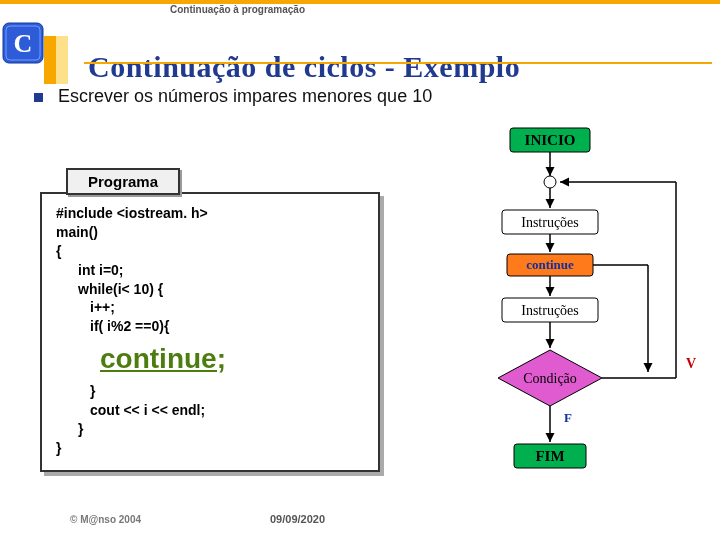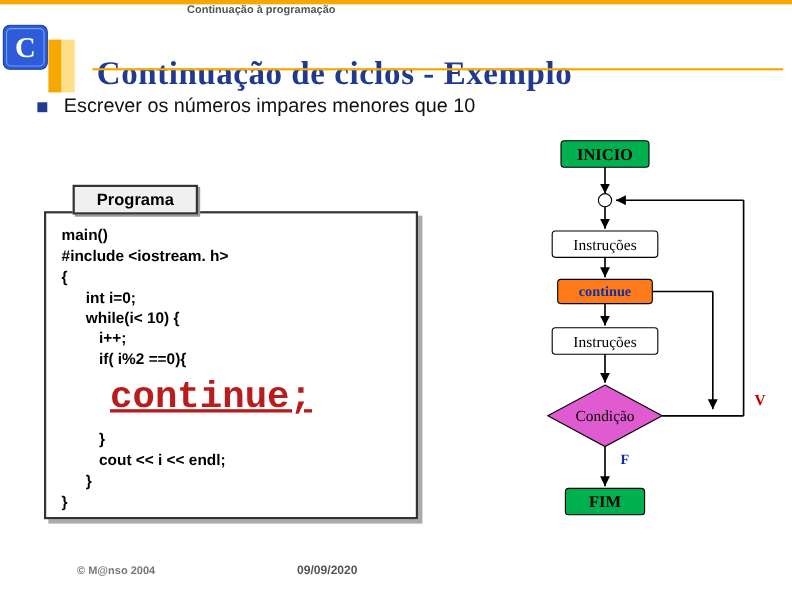--- a/index.html
+++ b/index.html
@@ -14,21 +14,21 @@
   .title-band .bar1 { width: 12px; background: #f7a800; }
   .title-band .bar2 { width: 12px; background: #ffe08a; }
   .title-band .title { margin-left: 20px; font-family: "Times New Roman", serif; font-size: 30px; color: #203a8f; font-weight: bold; letter-spacing: 0.5px; }
   .title-underline { position: absolute; left: 84px; top: 62px; right: 8px; height: 2px; background: #f7a800; }
   .bullet-sq { position: absolute; left: 34px; top: 93px; width: 9px; height: 9px; background: #203a8f; }
   .body-text { position: absolute; left: 58px; top: 86px; font-size: 18px; color: #111; }
   .program-label { position: absolute; left: 50px; top: 168px; border: 2px solid #333; background: #f0f0f0; font-size: 15px; font-weight: bold; padding: 3px 20px; box-shadow: 2px 2px 0 #999; z-index: 3; margin-left: 16px; }
   .code-box { position: absolute; left: 40px; top: 192px; width: 340px; height: 280px; border: 2px solid #333; background: #fff; box-shadow: 4px 4px 0 #aaa; padding: 10px 14px; font-family: Verdana, Arial, sans-serif; font-size: 14px; font-weight: bold; line-height: 1.35; z-index: 2; }
   .code-box .indent1 { padding-left: 22px; }
   .code-box .indent2 { padding-left: 34px; }
-  .code-box .cont { font-family: Liberation Mono, monospace; font-size: 34px; color: #b91c1c; text-decoration: underline; font-weight: bold; margin: 4px 0 4px 44px; }
+  .code-box .cont { font-family: Liberation Sans, sans-serif; font-size: 28px; color: #4d7c0f; text-decoration: underline; font-weight: bold; margin: 4px 0 4px 44px; }
   .flow { position: absolute; left: 410px; top: 120px; width: 300px; height: 380px; }
   .footer-left { position: absolute; left: 70px; bottom: 15px; font-size: 10px; color: #777; font-weight: bold; text-align: center; }
   .footer-right { position: absolute; left: 270px; bottom: 15px; font-size: 11px; color: #555; font-weight: bold; }
   svg text { font-family: "Times New Roman", serif; }
 </style>
 </head>
 <body>
 
 <div class="top-border"></div>
 <div class="header">
@@ -49,22 +49,22 @@
   <div class="title">Continuação de ciclos - Exemplo</div>
 </div>
 <div class="title-underline"></div>
 
 <div class="bullet-sq"></div>
 <div class="body-text">Escrever os números impares menores que 10</div>
 
 <div class="program-label">Programa</div>
 
 <div class="code-box">
+  <div>#include &lt;iostream. h&gt;</div>
   <div>main()</div>
-  <div>#include &lt;iostream. h&gt;</div>
   <div>{</div>
   <div class="indent1">int i=0;</div>
   <div class="indent1">while(i&lt; 10) {</div>
   <div class="indent2">i++;</div>
   <div class="indent2">if( i%2 ==0){</div>
   <div class="cont">continue;</div>
   <div class="indent2">}</div>
   <div class="indent2">cout &lt;&lt; i &lt;&lt; endl;</div>
   <div class="indent1">}</div>
   <div>}</div>

